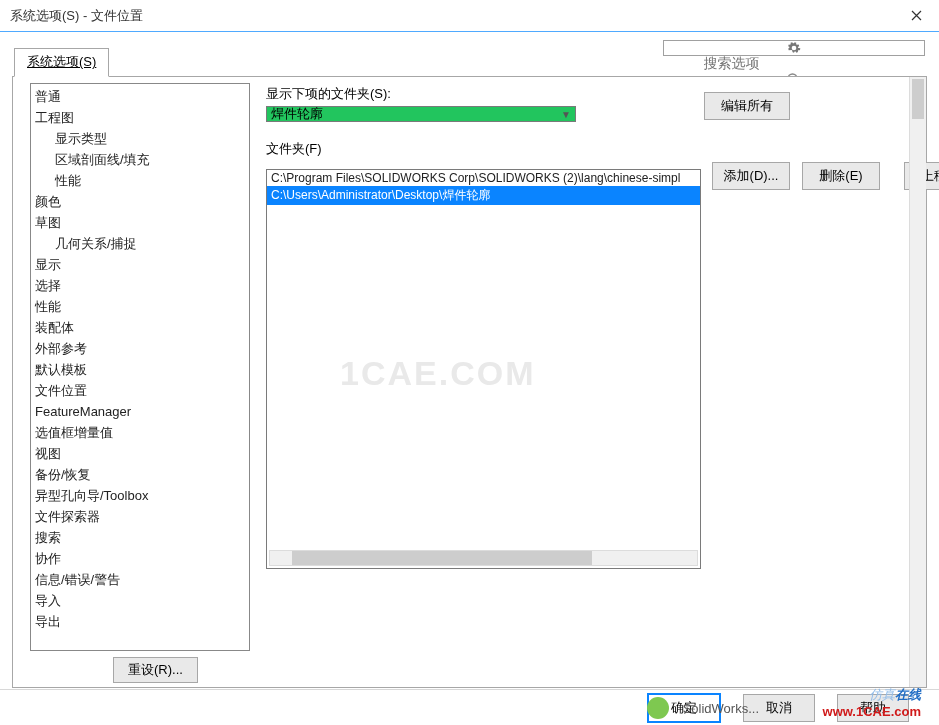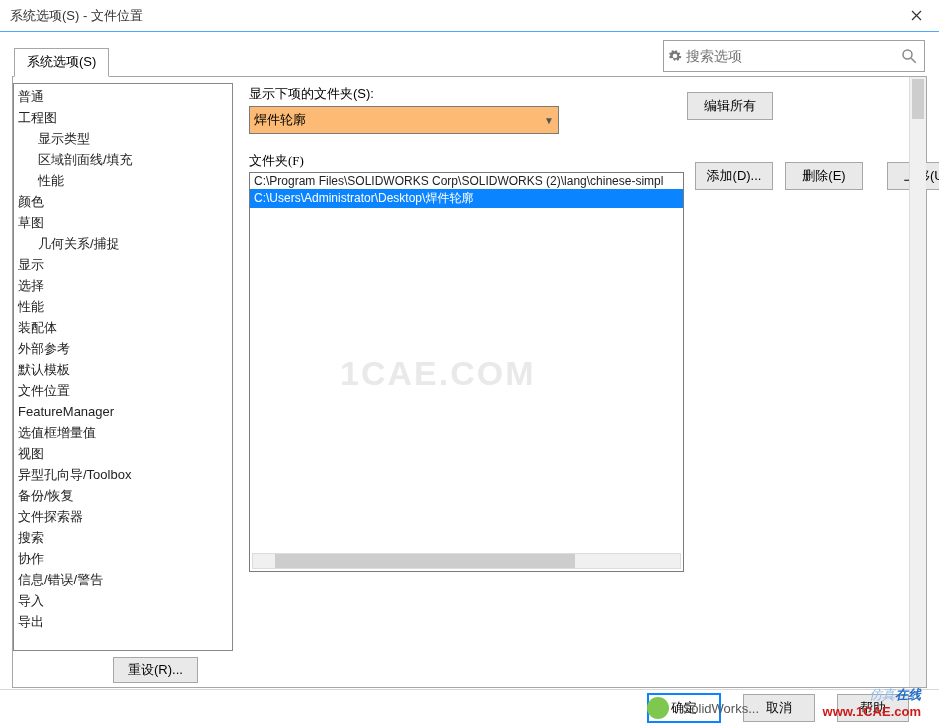--- a/index.html
+++ b/index.html
@@ -3,46 +3,46 @@
 <meta charset="utf-8">
 <style>
 * { box-sizing: border-box; margin: 0; padding: 0; font-family: "Microsoft YaHei", "Segoe UI", Tahoma, sans-serif; font-size: 13px; }
 body { background: #fff; width: 939px; height: 725px; overflow: hidden; position: relative; }
 
 .titlebar { display:flex; align-items:center; justify-content:space-between; height:32px; border-bottom:1px solid #4faaff; padding:0 0 0 10px; background:#fff; }
 .titlebar .title { color:#333; }
 .titlebar .close { width:46px; height:32px; display:flex; align-items:center; justify-content:center; cursor:default; font-family: "Segoe UI Symbol", sans-serif; }
 
 .topstrip { position:relative; height:44px; }
-.searchwrap { position:absolute; right:14px; top:8px; width:262px; height:32px; border:1px solid #a0a0a0; display:flex; align-items:center; background:#fff; }
+.searchwrap { position:absolute; right:14px; top:8px; width:262px; height:16px; border:1px solid #a0a0a0; display:flex; align-items:center; background:#fff;flex-direction:column; }
 .searchwrap .gear { width:22px; display:flex; align-items:center; justify-content:center; color:#666; }
 .searchwrap input { flex:1; border:none; outline:none; font-size:14px; color:#333; background:transparent; }
 .searchwrap .mag { width:30px; display:flex; align-items:center; justify-content:center; color:#888; }
 
 .tabs { position:absolute; left:14px; bottom:-1px; display:flex; }
-.tab { border:1px solid #a7a7a7; border-bottom:1px solid #fff; background:#fff; padding:4px 12px 5px; position:relative; z-index:2; cursor:default; }
+.tab { border:1px solid #a7a7a7; border-bottom:1px solid #fff; background:#fff; padding:4px 12px 5px; position:relative; z-index:2; cursor:default;text-decoration:underline; }
 
 .tabpanel { border:1px solid #a7a7a7; margin:0 12px 0 12px; height:612px; position:relative; display:flex; background:#fff; }
 
-.sidebar { width:220px; border:1px solid #888; border-right:1px solid #888; margin:6px 0 36px 0; overflow:auto; padding:2px 0; background:#fff; }
+.sidebar { width:220px; border:1px solid #888; border-right:1px solid #888; margin:6px 0 36px 17px; overflow:auto; padding:2px 0; background:#fff; }
 .sidebar .cat { padding:1px 4px 1px 4px; color:#222; cursor:default; line-height:19px; }
 .sidebar .sub { padding:1px 4px 1px 24px; color:#222; cursor:default; line-height:19px; }
 
 .reset-wrap { position:absolute; left:100px; bottom:4px; }
 .btn { border:1px solid #a7a7a7; background:#e9e9e9; padding:3px 14px; cursor:default; }
 .btn.disabled { color:#9a9a9a; background:#f0f0f0; }
 
 .content { flex:1; padding:6px 8px 6px 16px; position:relative; }
 .lbl { margin:2px 0 3px 0; }
-.combo { width:310px; height:28px; border:1px solid #7a7a7a; background:#fdba74; display:flex; align-items:center; padding:0 4px; justify-content:space-between; }
+.combo { width:310px; height:16px; border:1px solid #7a7a7a; background:#22c55e; display:flex; align-items:center; padding:0 4px; justify-content:space-between; }
 .combo .arrow { font-size:10px; color:#555; }
 .editall { position:absolute; left:454px; top:15px;border-radius:9px; }
 .editall .btn { padding:4px 16px; }
 
-.folderlabel { margin-top:18px; margin-bottom:2px;font-family:Liberation Serif, serif; }
+.folderlabel { margin-top:18px; margin-bottom:11px; }
 .folderlist { width:435px; height:400px; border:1px solid #7a7a7a; background:#fff; overflow:auto; position:relative; }
 .folderlist .row { padding:1px 4px; white-space:nowrap; font-size:12px; color:#222; cursor:default; }
 .folderlist .row.sel { background:#0a84ff; color:#fff; }
 .folderlist .hscroll { position:absolute; left:2px; right:2px; bottom:2px; height:16px; background:#f0f0f0; border:1px solid #dcdcdc; }
 .folderlist .hscroll .thumb { position:absolute; left:22px; top:0; width:300px; height:100%; background:#cdcdcd; }
 
 .sidebuttons { position:absolute; left:462px; top:85px; display:flex; gap:12px; }
 .sidebuttons .spacer { height:8px; }
 .sidebuttons .btn { width:78px; text-align:center; padding:4px 0; }
 
@@ -109,22 +109,22 @@
       <div class="cat">显示</div>
       <div class="cat">选择</div>
       <div class="cat">性能</div>
       <div class="cat">装配体</div>
       <div class="cat">外部参考</div>
       <div class="cat">默认模板</div>
       <div class="cat">文件位置</div>
       <div class="cat">FeatureManager</div>
       <div class="cat">选值框增量值</div>
       <div class="cat">视图</div>
+      <div class="cat">备份/恢复</div>
       <div class="cat">异型孔向导/Toolbox</div>
-      <div class="cat">备份/恢复</div>
       <div class="cat">文件探索器</div>
       <div class="cat">搜索</div>
       <div class="cat">协作</div>
       <div class="cat">信息/错误/警告</div>
       <div class="cat">导入</div>
       <div class="cat">导出</div>
     </div>
 
   <div class="reset-wrap">
     <button class="btn">重设(R)...</button>

